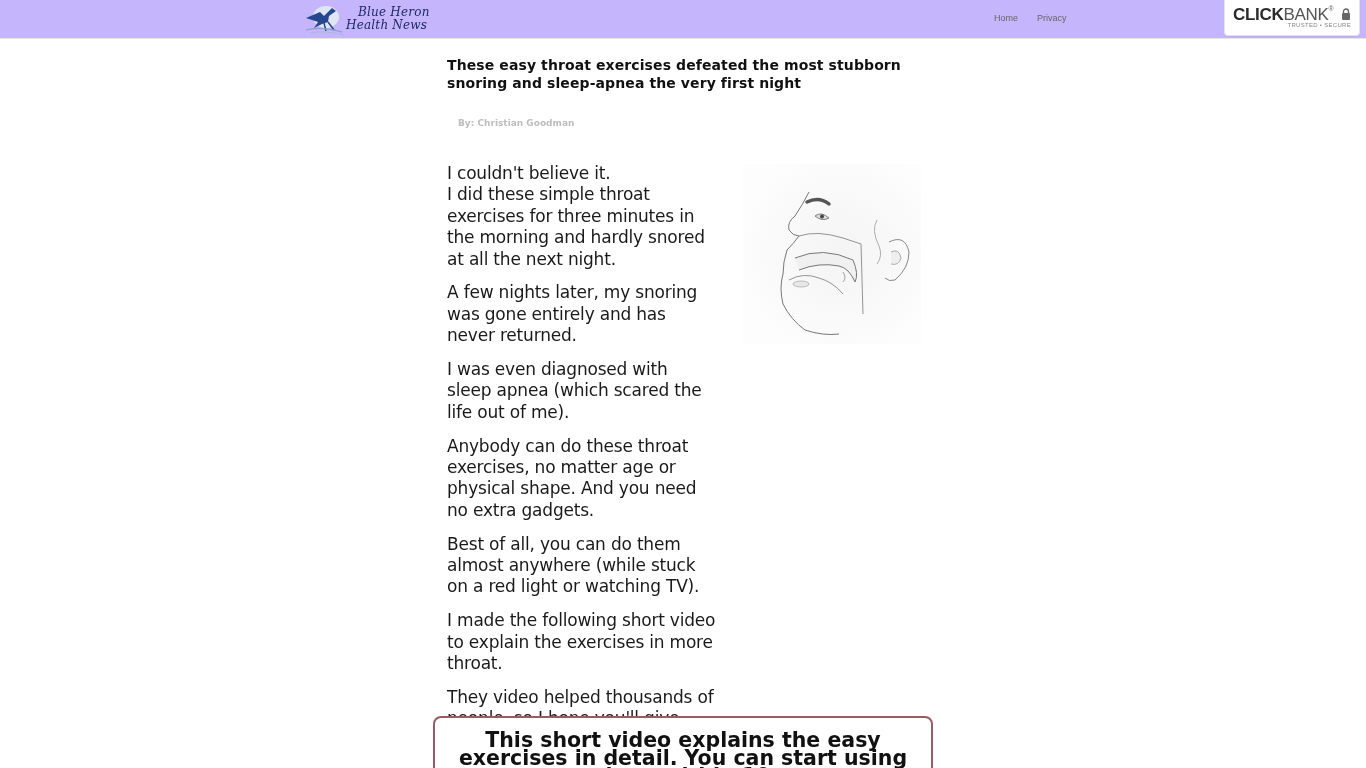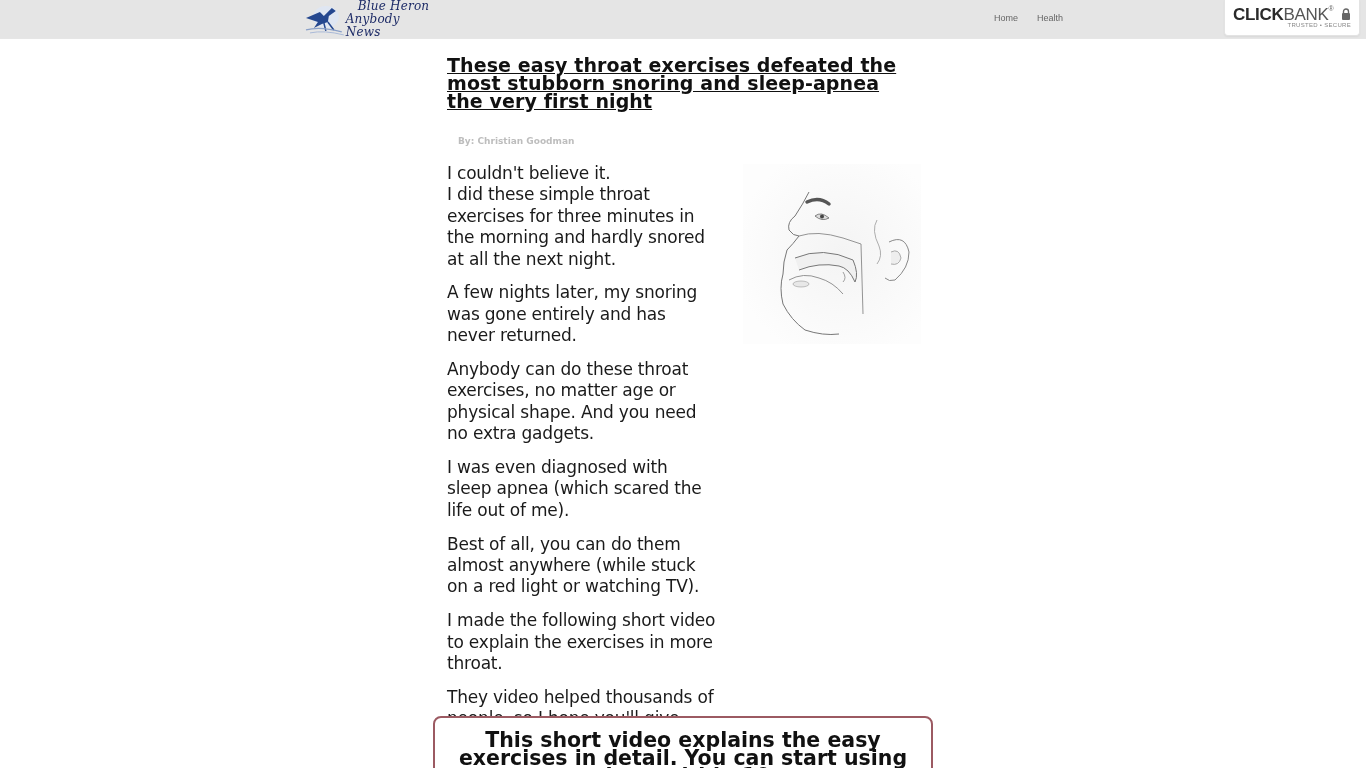--- a/index.html
+++ b/index.html
@@ -1,38 +1,38 @@
 <!DOCTYPE html>
 <html><head>
 <meta charset="utf-8">
 <style>
   * { box-sizing: border-box; margin: 0; padding: 0; }
   html, body { width: 1366px; height: 768px; overflow: hidden; background: #ffffff; }
   body { font-family: "DejaVu Sans", sans-serif; color: #111; position: relative; }
 
-  .topbar { position: absolute; left: 0; top: 0; width: 1366px; height: 39px; border-bottom: 1px solid #e6e6e6; background: #e5e5e5; }
+  .topbar { position: absolute; left: 0; top: 0; width: 1366px; height: 39px; border-bottom: 1px solid #e6e6e6; background: #c4b5fd; }
   .logo { position: absolute; left: 302px; top: 2px; width: 136px; height: 34px; display: flex; align-items: center; }
   .logo svg { width: 46px; height: 34px; }
   .logo-text { display: flex; flex-direction: column; margin-left: -2px; line-height: 13px; }
   .logo-text span { font-family: "DejaVu Serif", serif; font-style: italic; font-size: 12px; color: #1c2a66; letter-spacing: 0.2px; }
   .logo-text span.l1 { padding-left: 12px; }
 
   .nav { position: absolute; top: 13px; left: 994px; display: flex; gap: 19px; }
   .nav a { font-family: "Liberation Sans", sans-serif; font-size: 9px; color: #666; text-decoration: none; }
 
   .cb-badge { position: absolute; left: 1224px; top: 0; width: 136px; height: 36px; border: 1px solid #e3e3e3; border-top: none; border-radius: 0 0 4px 4px; background: #fff; box-shadow: 0 1px 2px rgba(0,0,0,0.06); }
   .cb-main { position: absolute; left: 8px; top: 5px; font-family: "Liberation Sans", sans-serif; font-size: 17px; letter-spacing: -0.3px; color: #333; }
   .cb-main b { font-weight: 900; color: #2a2a2a; }
   .cb-main span.thin { font-weight: 400; color: #555; }
   .cb-reg { font-size: 7px; vertical-align: top; color: #666; }
   .cb-lock { position: absolute; left: 116px; top: 8px; width: 10px; height: 12px; }
   .cb-sub { position: absolute; right: 8px; top: 22px; font-family: "Liberation Sans", sans-serif; font-size: 6px; color: #888; letter-spacing: 0.3px; }
 
   .article { position: absolute; left: 447px; top: 56px; width: 470px; }
-  .headline { font-family: "DejaVu Sans", sans-serif; font-weight: bold; font-size: 19px; line-height: 18px; color: #111; letter-spacing: 0.1px; text-decoration: underline; }
+  .headline { font-family: "DejaVu Sans", sans-serif; font-weight: bold; font-size: 14px; line-height: 18px; color: #111; letter-spacing: 0.1px; }
   .byline { margin-top: 26px; margin-left: 11px; font-family: "DejaVu Sans", sans-serif; font-size: 9px; font-weight: bold; color: #bdbdbd; }
 
   .body-col { position: absolute; left: 447px; top: 163px; width: 270px; }
   .body-col p { font-family: "DejaVu Sans", sans-serif; font-size: 17px; line-height: 21.4px; color: #1a1a1a; margin-bottom: 12.4px; letter-spacing: -0.2px; }
   .body-col p.tight { margin-bottom: 0; }
 
   .illustration { position: absolute; left: 743px; top: 164px; width: 178px; height: 180px; background: #fdfdfd; }
 
   .cta-box { position: absolute; left: 433px; top: 716px; width: 500px; height: 80px; border: 2px solid #9c5a62; border-radius: 8px; background: #fff; }
   .cta-text { margin-top: 13px; text-align: center; font-family: "DejaVu Sans", sans-serif; font-weight: bold; font-size: 20.5px; line-height: 18px; color: #111; padding: 0 14px; }
@@ -44,27 +44,27 @@
   <a class="logo">
     <svg viewBox="0 0 46 34">
       <ellipse cx="24" cy="15" rx="13" ry="11" fill="#dfe6f2"></ellipse>
       <path d="M4 16 L18 10 L22 14 L30 6 L34 9 L27 14 L26 20 L20 22 L12 26 L16 20 Z" fill="#24478f"></path>
       <path d="M26 20 L32 28 M22 21 L24 29" stroke="#24478f" stroke-width="1.5"></path>
       <path d="M4 28 Q18 24 40 30" stroke="#8aa0c8" stroke-width="1.2" fill="none"></path>
       <path d="M8 31 Q22 28 42 33" stroke="#a9b9d8" stroke-width="1" fill="none"></path>
     </svg>
     <div class="logo-text">
       <span class="l1">Blue Heron</span>
-      <span>Anybody News</span>
+      <span>Health News</span>
     </div>
   </a>
 
   <nav class="nav">
     <a>Home</a>
-    <a>Health</a>
+    <a>Privacy</a>
   </nav>
 
   <div class="cb-badge">
     <div class="cb-main">
       <b>CLICK</b><span class="thin">BANK</span><span class="cb-reg">®</span>
     </div>
     <svg class="cb-lock" viewBox="0 0 10 12">
       <path d="M2.5 5 V3.5 a2.5 2.5 0 0 1 5 0 V5" stroke="#666" stroke-width="1.4" fill="none"></path>
       <rect x="1" y="5" width="8" height="7" rx="1" fill="#666"></rect>
     </svg>
@@ -74,22 +74,22 @@
 
 <section class="article">
   <h1 class="headline">These easy throat exercises defeated the most stubborn snoring and sleep-apnea the very first night</h1>
   <div class="byline">By: Christian Goodman</div>
 </section>
 
 <section class="body-col">
   <p class="tight">I couldn't believe it.</p>
   <p>I did these simple throat exercises for three minutes in the morning and hardly snored at all the next night.</p>
   <p>A few nights later, my snoring was gone entirely and has never returned.</p>
+  <p>I was even diagnosed with sleep apnea (which scared the life out of me).</p>
   <p>Anybody can do these throat exercises, no matter age or physical shape. And you need no extra gadgets.</p>
-  <p>I was even diagnosed with sleep apnea (which scared the life out of me).</p>
   <p>Best of all, you can do them almost anywhere (while stuck on a red light or watching TV).</p>
   <p>I made the following short video to explain the exercises in more throat.</p>
   <p>They video helped thousands of people, so I hope you'll give them a try.</p>
 </section>
 
 <figure class="illustration">
   <svg viewBox="0 0 178 180" width="178" height="180">
     <defs>
       <radialGradient id="shade" cx="0.55" cy="0.5" r="0.6">
         <stop offset="0" stop-color="#f4f4f4"></stop>

